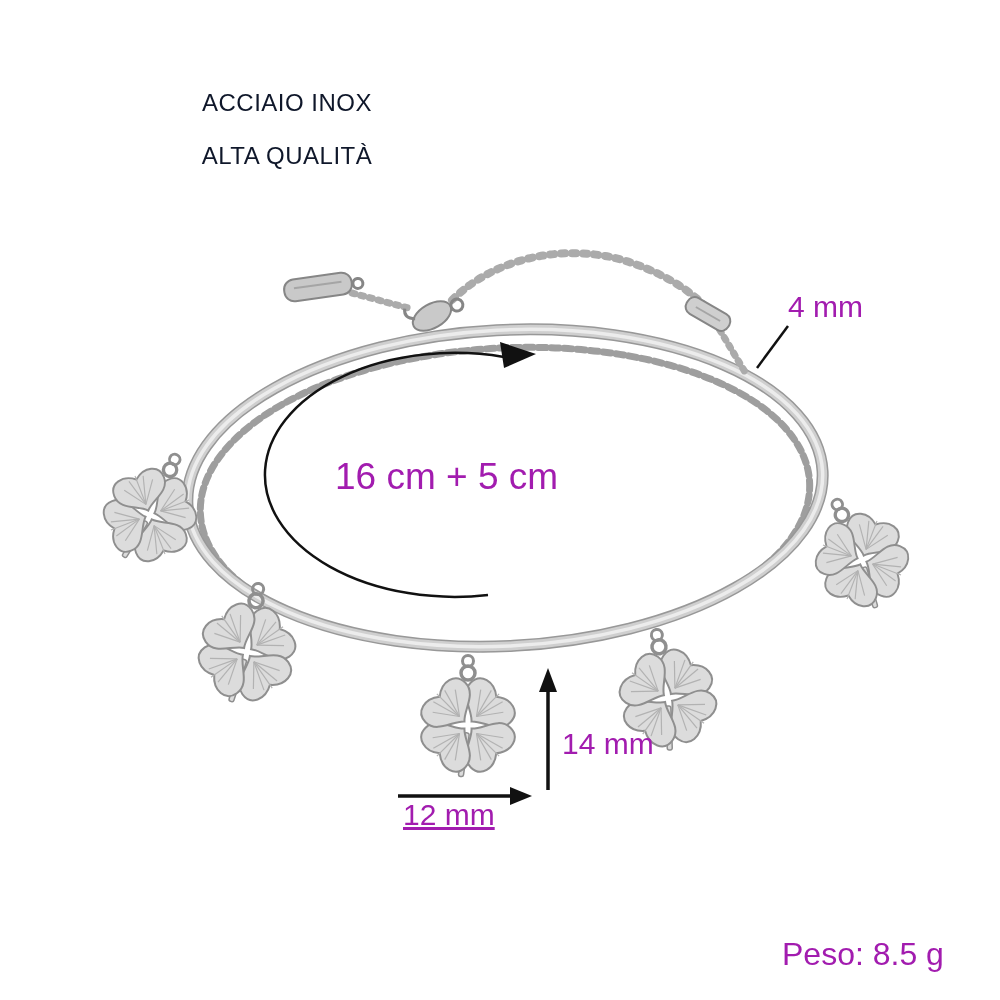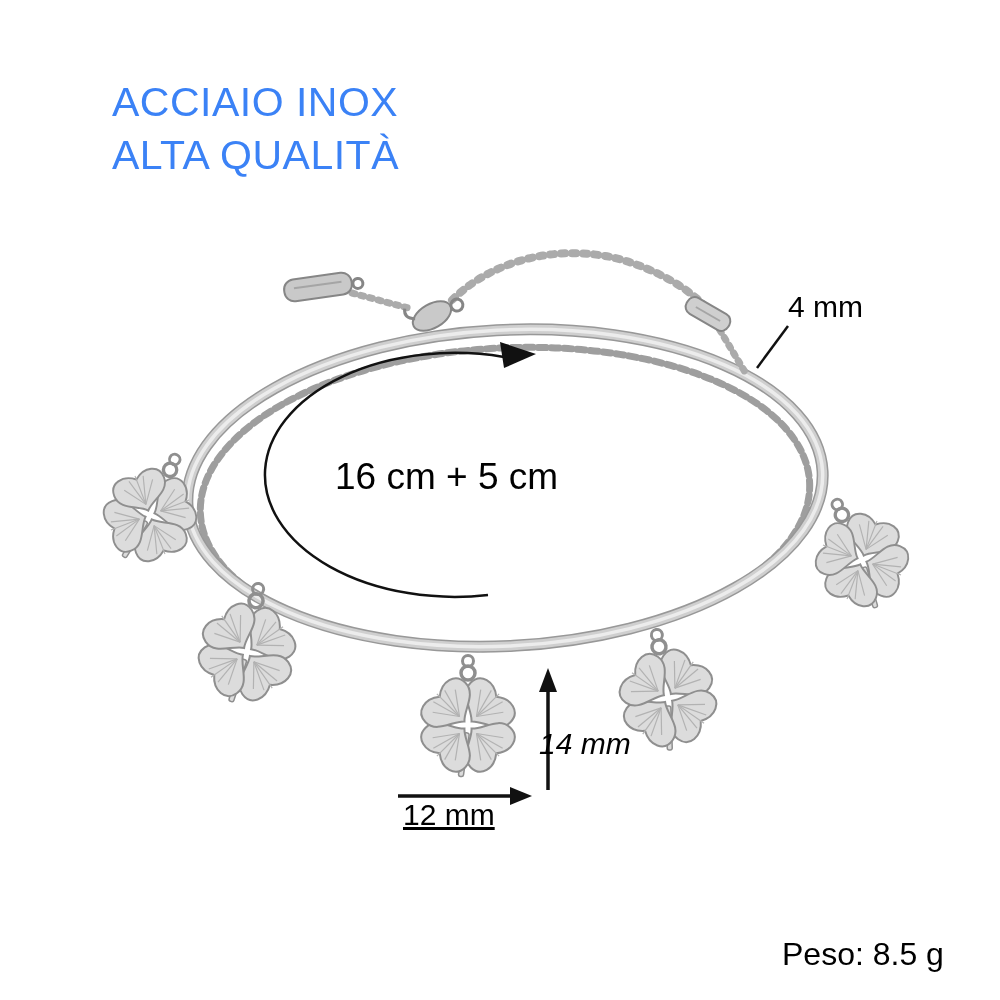--- a/index.html
+++ b/index.html
@@ -3,27 +3,27 @@
 <meta charset="utf-8">
 <style>
   html,body{margin:0;padding:0;background:#fff;}
   .canvas{
     position:relative;width:1000px;height:1000px;background:#ffffff;
     font-family:"Liberation Sans",sans-serif;color:#000;overflow:hidden;
   }
   .illustration{position:absolute;left:0;top:0;width:1000px;height:1000px;}
   .headline{
     position:absolute;left:112px;top:76px;width:350px;
-    text-align:left;font-size:41px;line-height:53px;font-weight:400;
-    letter-spacing:0.5px;color:#3b82f6;
+    text-align:center;font-size:24px;line-height:53px;font-weight:400;
+    letter-spacing:0.5px;color:#0f172a;
   }
-  .label{position:absolute;font-size:30px;color:#000000;white-space:nowrap;}
+  .label{position:absolute;font-size:30px;color:#a21caf;white-space:nowrap;}
   .label-thickness{left:788px;top:290px;}
   .label-length{left:335px;top:456px;width:330px;text-align:left;font-size:37px;}
-  .label-height{left:539px;top:727px;font-style:italic;}
+  .label-height{left:562px;top:727px;}
   .label-width{left:403px;top:798px;text-decoration:underline;}
   .label-weight{left:782px;top:936px;font-size:32px;}
 </style>
 </head>
 <body>
 
 <div class="canvas">
 
   <svg class="illustration" viewBox="0 0 1000 1000" aria-hidden="true">
     <defs>

